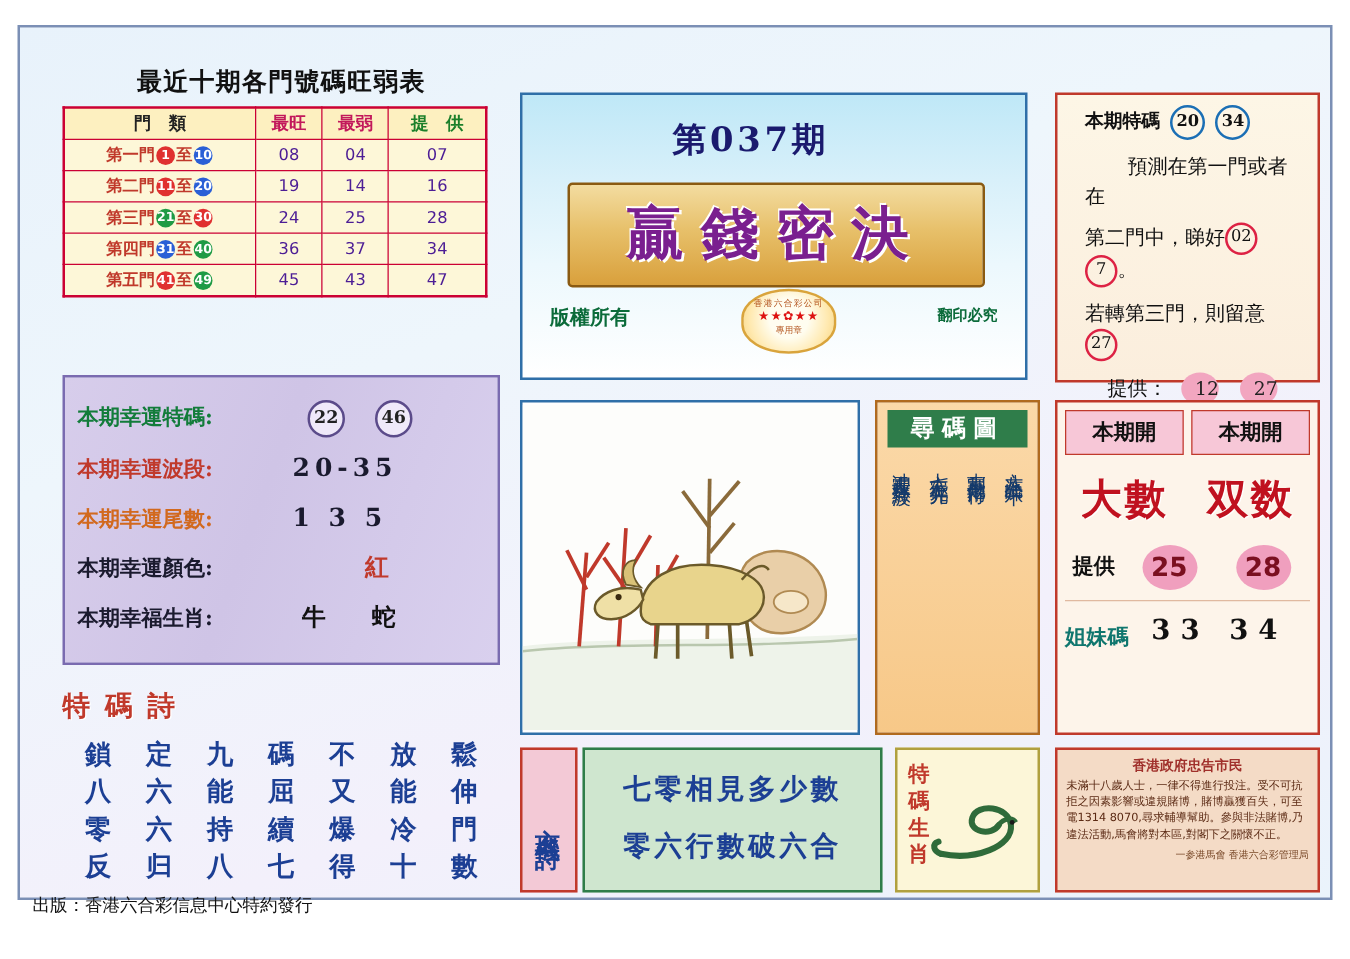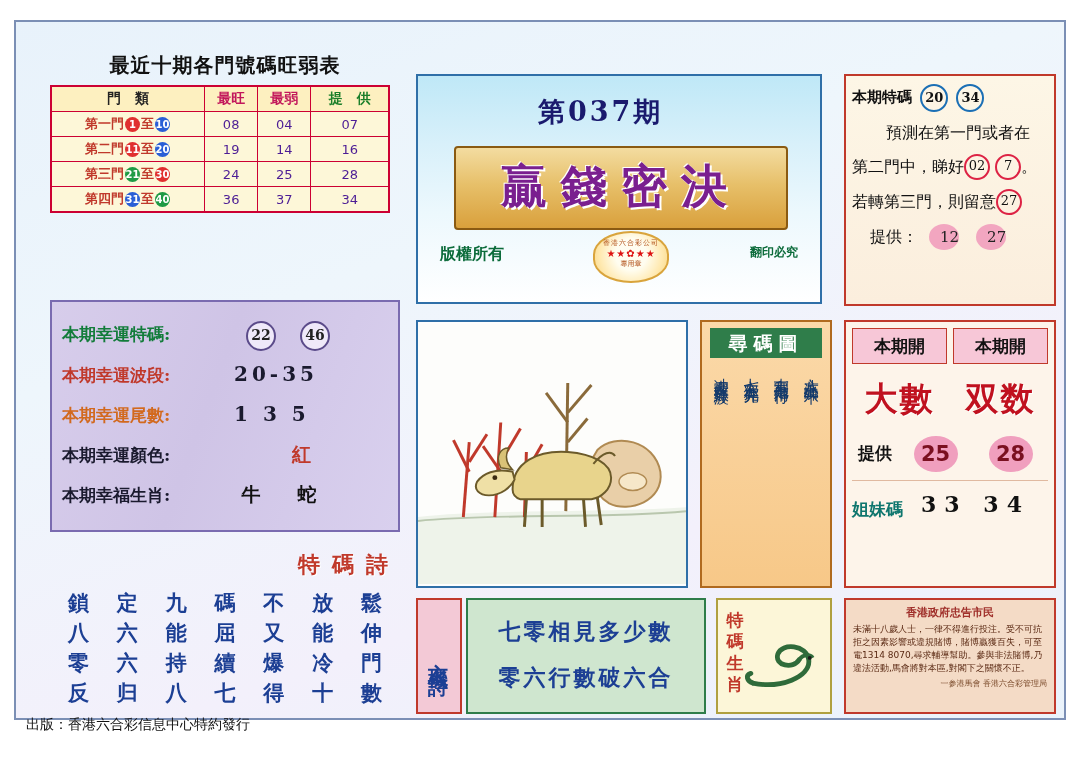--- a/index.html
+++ b/index.html
@@ -44,21 +44,21 @@
   .copyr{position:absolute;right:22px;top:168px;font-size:12px;font-weight:bold;color:#0b6b3a;font-family:"DejaVu Serif",serif;}
   .seal{position:absolute;left:175px;top:155px;width:72px;height:48px;border-radius:50%/45%;
      background:radial-gradient(circle at 50% 45%,#fffdf0 35%,#ffe9b0 70%,#f6d27a 100%);
      border:2px solid #d9a43c;text-align:center;}
   .seal .t{font-size:7px;color:#b3541e;margin-top:5px;letter-spacing:1px;}
   .seal .s{font-size:10px;color:#d11;letter-spacing:1px;}
   .seal .b{font-size:7px;color:#b3541e;}
 
   
   .rtop{position:absolute;left:828px;top:52px;width:212px;height:232px;
-     background:linear-gradient(180deg,#fdf6e6,#fbeedd);border:2px solid #c0392b;box-sizing:border-box;padding:8px 6px;}
+     background:linear-gradient(180deg,#fdf6e6,#fbeedd);border:2px solid #c0392b;box-sizing:border-box;padding:8px 22px;}
   .rtop .line1{font-size:15px;font-weight:bold;color:#111;font-family:"DejaVu Serif",serif;white-space:nowrap;}
   .oval{display:inline-block;width:24px;height:24px;line-height:24px;border-radius:50%;border:2px solid #1b6fb5;
      text-align:center;font-size:13px;color:#111;margin-left:3px;vertical-align:middle;background:transparent;}
   .rtop p{margin:9px 0 0 0;font-size:16px;color:#111;font-family:"DejaVu Serif",serif;line-height:1.5;}
   .circnum{display:inline-block;width:22px;height:22px;line-height:20px;border-radius:50%;border:2px solid #d24;
      text-align:center;font-size:13px;color:#111;vertical-align:middle;}
   .pinkball{display:inline-block;width:30px;height:26px;line-height:26px;border-radius:50%;
      background:#f2a6c0;text-align:right;font-size:15px;color:#222;margin:0 6px;}
 
   
@@ -72,21 +72,21 @@
   .c-orange{color:#d2691e;}
   .c-dark{color:#1a1a2e;}
   .wcirc{display:inline-block;width:26px;height:26px;line-height:24px;border-radius:50%;border:2px solid #5b4b8a;
      background:#efe9f9;text-align:center;font-size:14px;color:#222;vertical-align:middle;margin:0 12px;}
   .plain{font-size:20px;color:#1a1a2e;letter-spacing:4px;}
   .redtxt{color:#c0392b;font-size:19px;margin-left:58px;}
   .zodiac{display:inline-block;width:34px;text-align:center;font-size:19px;color:#111;}
 
   
   .poembox{position:absolute;left:34px;top:528px;width:350px;height:164px;}
-  .poem-title{text-align:right;font-size:22px;font-weight:bold;color:#c0392b;letter-spacing:12px;
+  .poem-title{text-align:left;font-size:22px;font-weight:bold;color:#c0392b;letter-spacing:12px;
      font-family:"DejaVu Serif",serif;text-shadow:1px 1px 0 #fff;}
   .poem-lines{margin-top:8px;}
   .poem-line{display:flex;justify-content:space-between;padding:0 18px;font-size:21px;color:#1c3f94;
      font-family:"DejaVu Serif",serif;font-weight:bold;height:30px;line-height:30px;}
 
   
   .pic{position:absolute;left:400px;top:298px;width:272px;height:268px;background:#fefefe;border:2px solid #2f6fa8;box-sizing:border-box;overflow:hidden;}
 
   
   .findbox{position:absolute;left:684px;top:298px;width:132px;height:268px;
@@ -179,20 +179,28 @@
           <td>28</td>
         </tr>
         <tr>
           <td class="rowlab">
             <span>第四門</span><span class="ball b-blue">31</span><span>至</span><span class="ball b-green">40</span>
           </td>
           <td>36</td>
           <td>37</td>
           <td>34</td>
         </tr>
+        <tr>
+          <td class="rowlab">
+            <span>第五門</span><span class="ball b-red">41</span><span>至</span><span class="ball b-green">49</span>
+          </td>
+          <td>45</td>
+          <td>43</td>
+          <td>47</td>
+        </tr>
       </tbody>
         </table>
     </div>
 
     <div class="banner">
       <div class="period">第037期</div>
       <div class="bigword">
         <span>贏錢密決</span>
       </div>
       <div class="copyl">版權所有</div>

